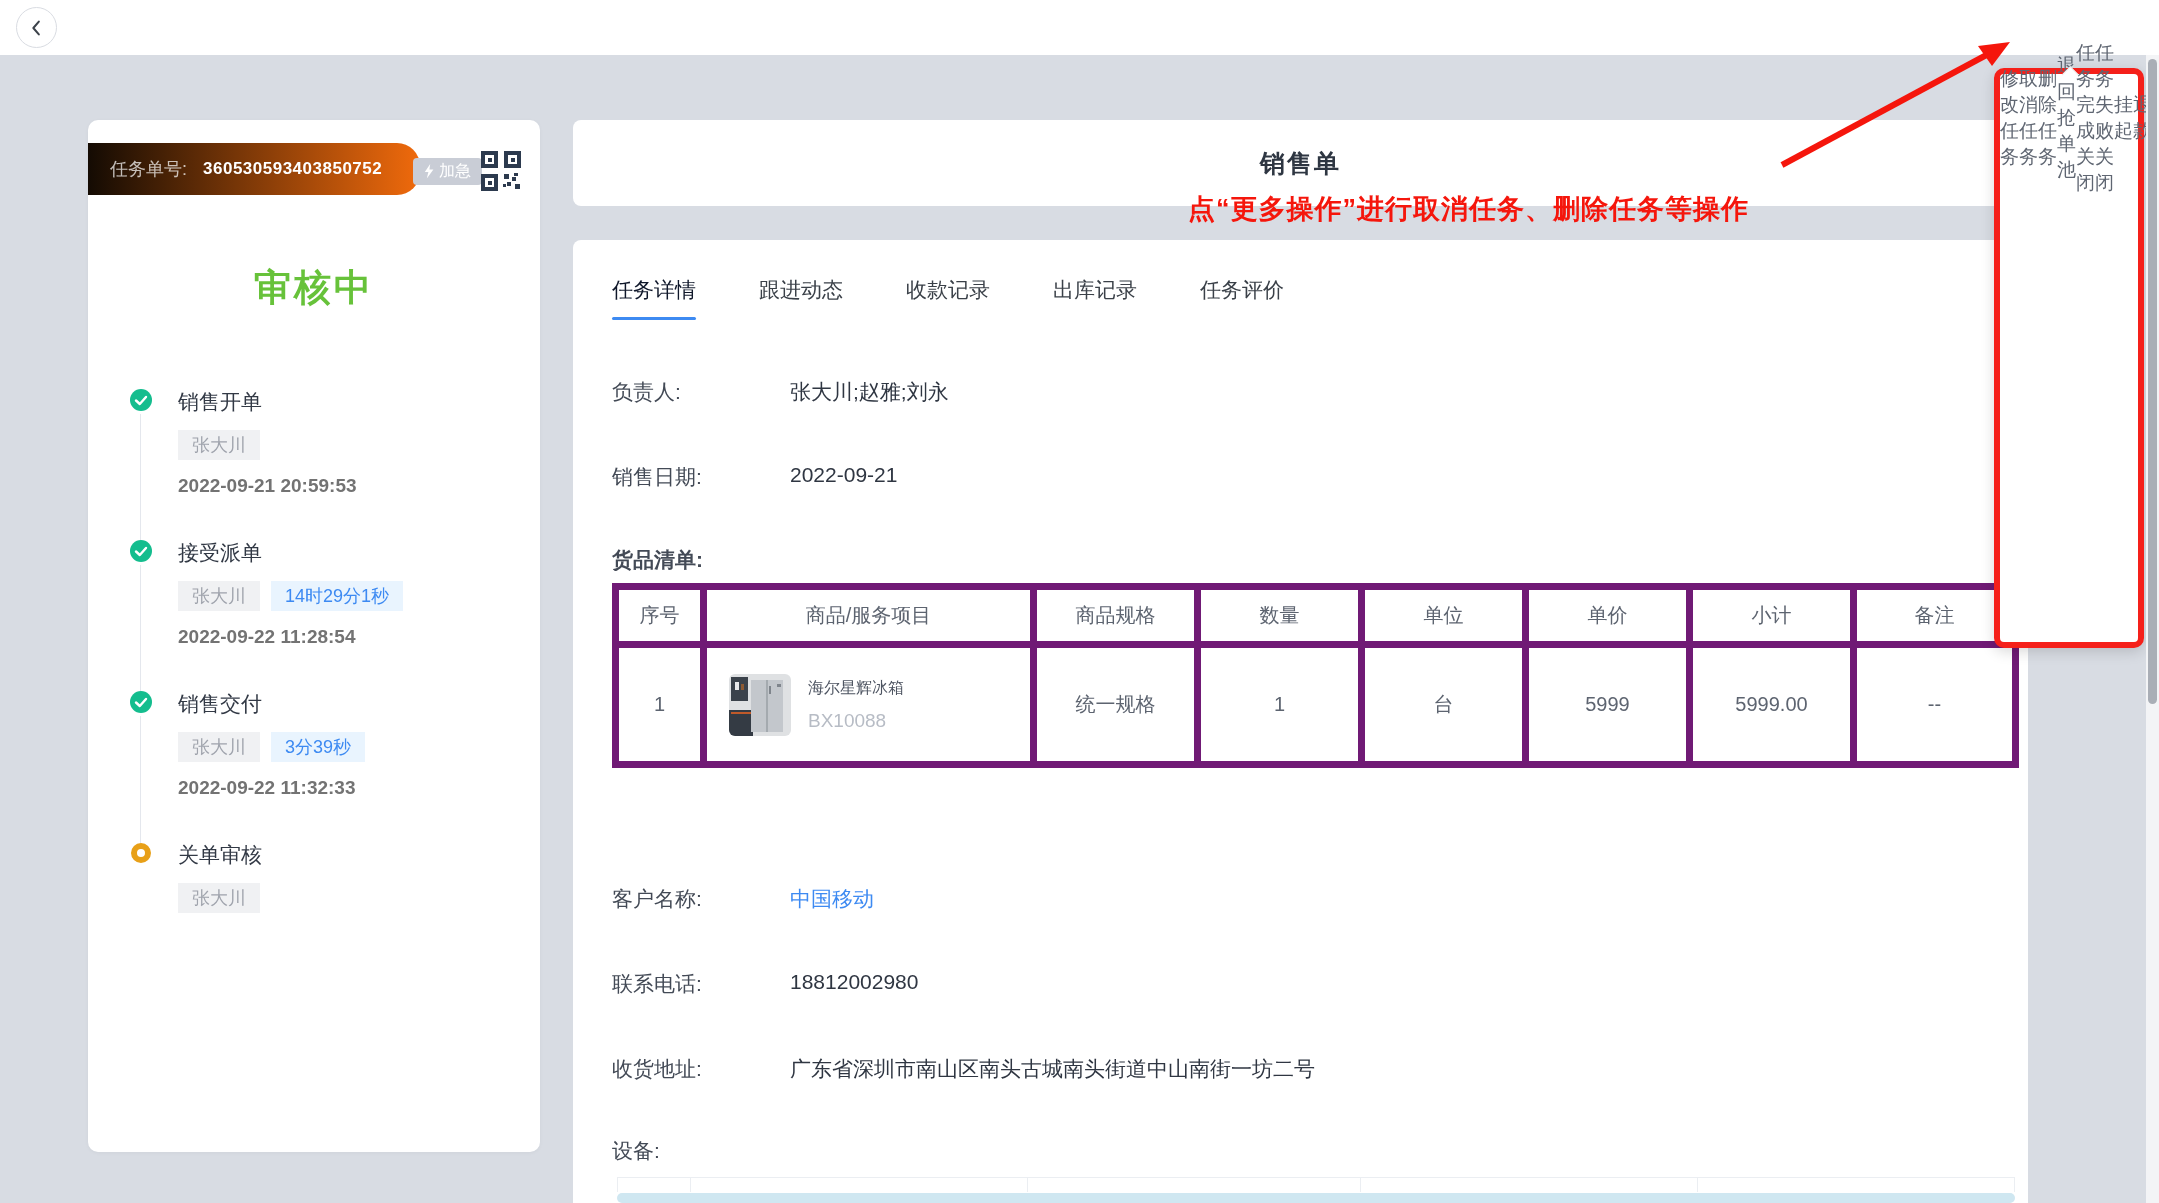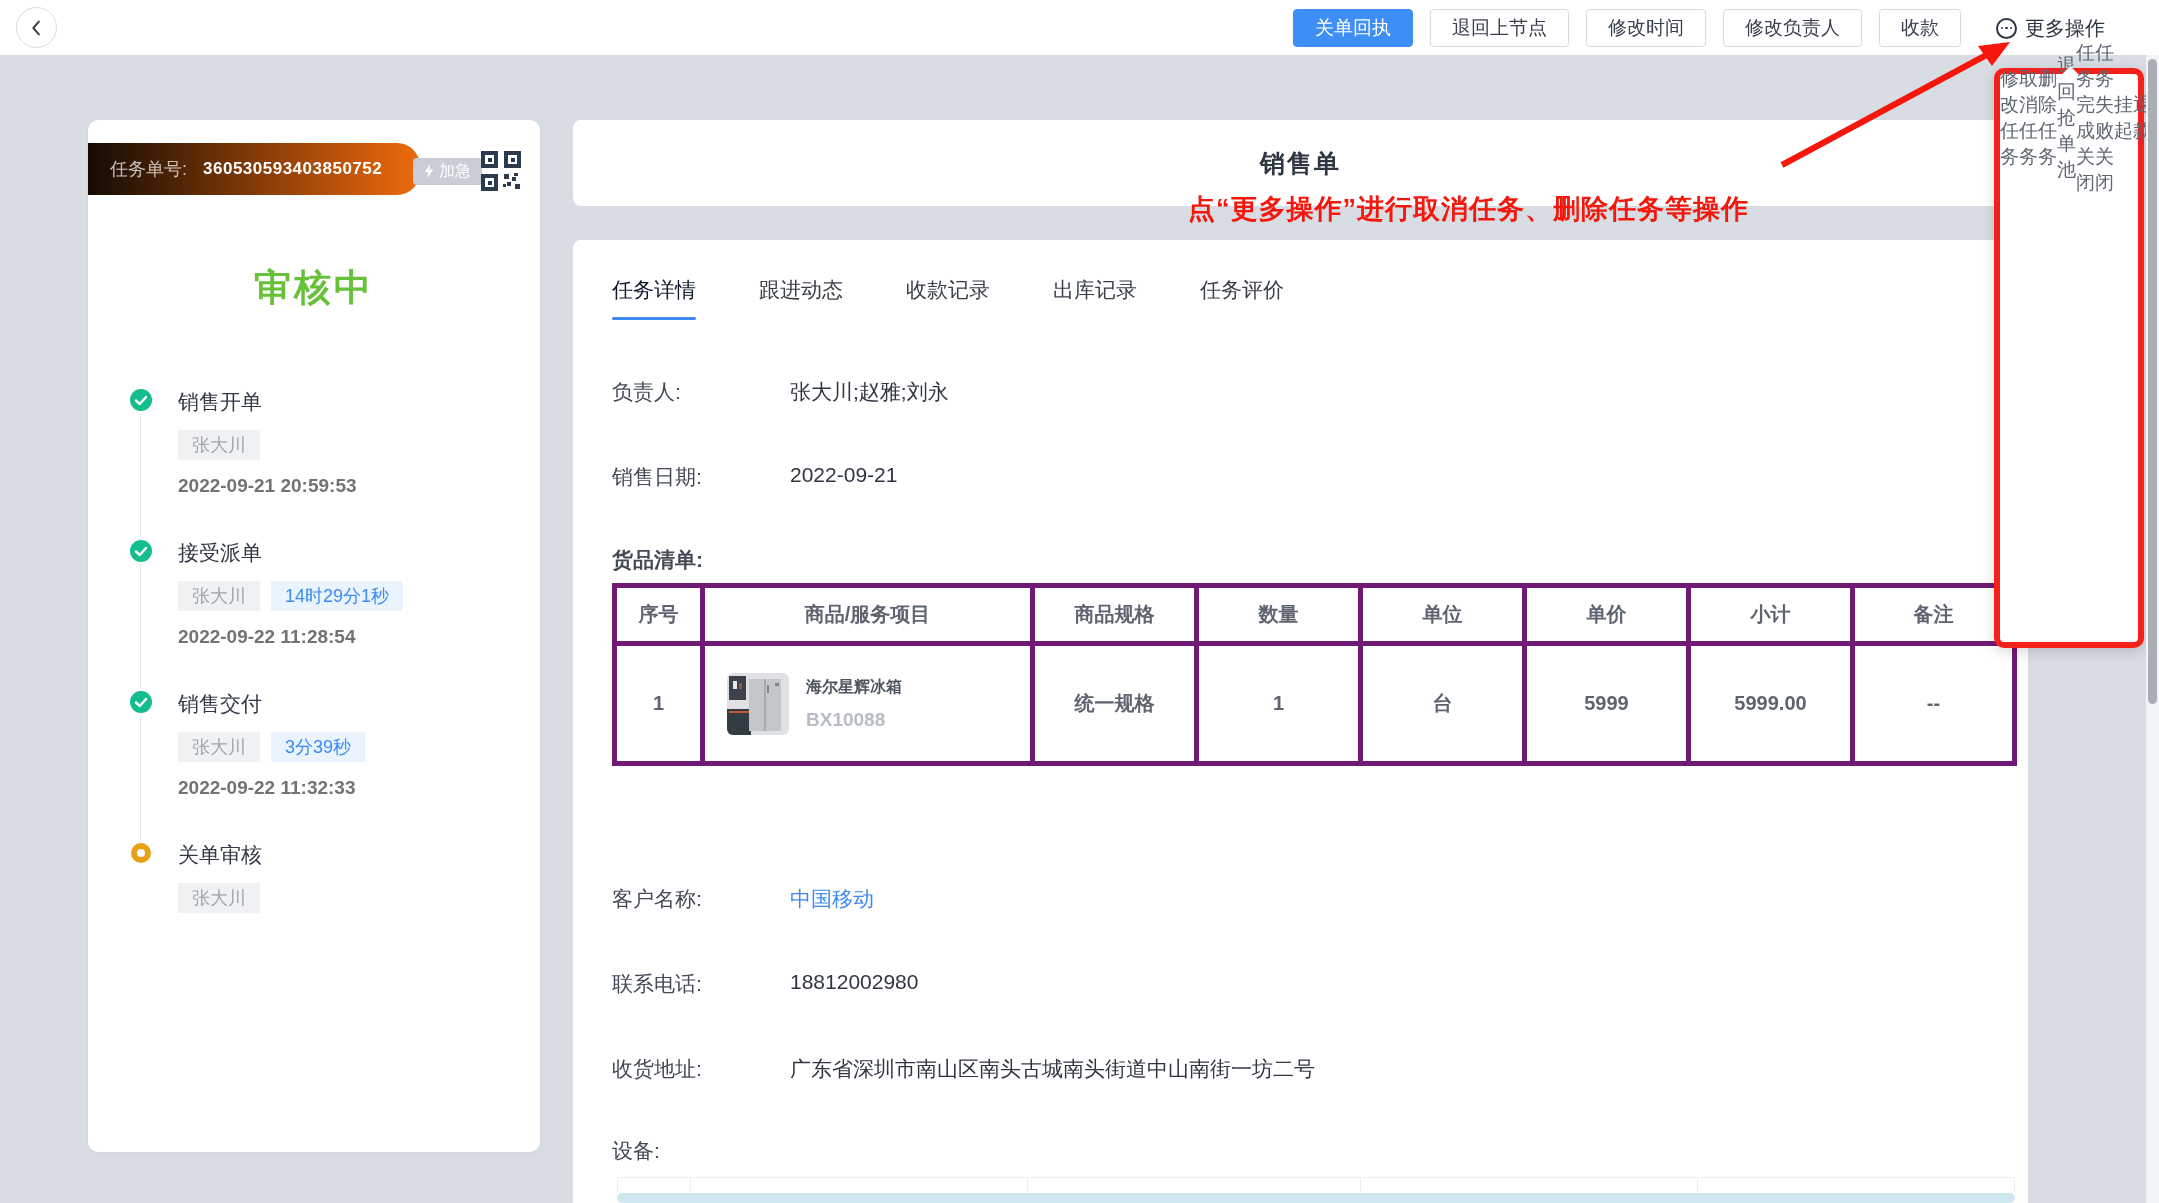--- a/index.html
+++ b/index.html
@@ -86,21 +86,21 @@
   .tabs { position:absolute; left:39px; top:36px; display:flex; gap:63px; }
   .tab { font-size:21px; color:#3a4048; padding-bottom:16px; position:relative; cursor:pointer; }
   .tab.active { color:#0f172a; }
   .tab.active::after { content:""; position:absolute; left:0; right:0; bottom:0; height:3px; background:#3d8af2; border-radius:2px; }
   .field { position:absolute; left:39px; display:flex; align-items:flex-start; }
   .field .f-label { width:178px; font-size:21px; color:#434a56; flex:none; }
   .field .f-value { font-size:21px; color:#2f3642; }
   .f-value.link { color:#3d8af2; cursor:pointer; }
   
   .goods-table { position:absolute; left:39px; top:343px; width:1400px; border-collapse:collapse; table-layout:fixed; }
-  .goods-table th, .goods-table td { border:5px solid #701a75; text-align:center; font-weight:bold;
+  .goods-table th, .goods-table td { border:7px solid #701a75; text-align:center; font-weight:normal;
     font-size:20px; color:#5d6470; }
   .goods-table th { height:58px; }
   .goods-table td { height:120px; }
   .goods-table tr.total td { height:48px; background:#fafbfd; }
   .prod-cell { display:flex; align-items:center; gap:17px; padding-left:22px; text-align:left; }
   .prod-img { width:62px; height:62px; border-radius:6px; overflow:hidden; flex:none; }
   .prod-name { font-size:16px; color:#4d5461; margin-bottom:11px; }
   .prod-code { font-size:19px; color:#b7bcc5; }
   
   .device-table-frag { position:absolute; left:44px; top:937px; width:1398px; height:15px;
@@ -112,35 +112,20 @@
   .v-scrollbar .thumb { position:absolute; left:2px; top:4px; width:9px; height:645px; background:#a9aeb6; border-radius:5px; }
 </style>
 </head>
 <body>
 
 <div class="topbar">
   <div class="back-btn">
     <svg width="22" height="22" viewBox="0 0 24 24">
       <polyline points="14,5 8,12 14,19" fill="none" stroke="#3c424a" stroke-width="2.2" stroke-linecap="round" stroke-linejoin="round"></polyline>
     </svg>
-  </div>
-  <div class="hdr-actions">
-    <button class="btn primary">关单回执</button>
-    <button class="btn">退回上节点</button>
-    <button class="btn">修改时间</button>
-    <button class="btn">修改负责人</button>
-    <button class="btn">收款</button>
-    <div class="more-btn">
-      <span class="more-icon">
-          <i></i>
-          <i></i>
-          <i></i>
-        </span>
-      <span>更多操作</span>
-    </div>
   </div>
 </div>
 
 <div class="anno-text">点“更多操作”进行取消任务、删除任务等操作</div>
 <svg class="anno-arrow" viewBox="0 0 340 210">
   <line x1="82" y1="147" x2="292" y2="34" stroke="#f5160c" stroke-width="6"></line>
   <polygon points="310,24 278,28 292,48" fill="#f5160c"></polygon>
 </svg>
 
 <div class="dropdown">

